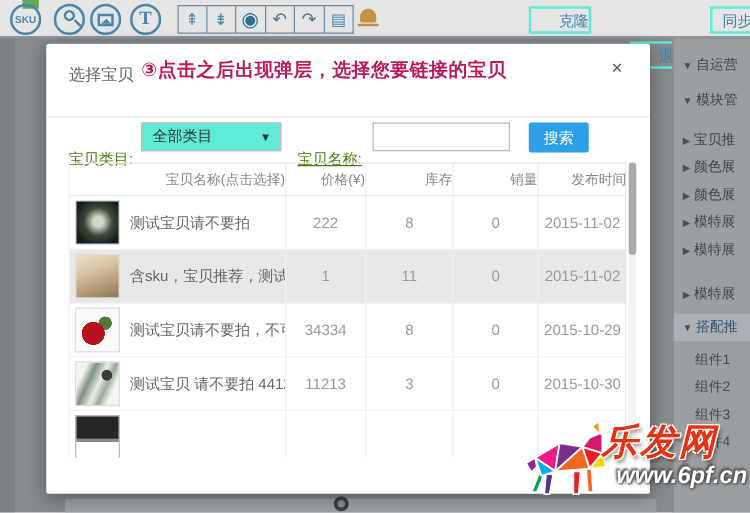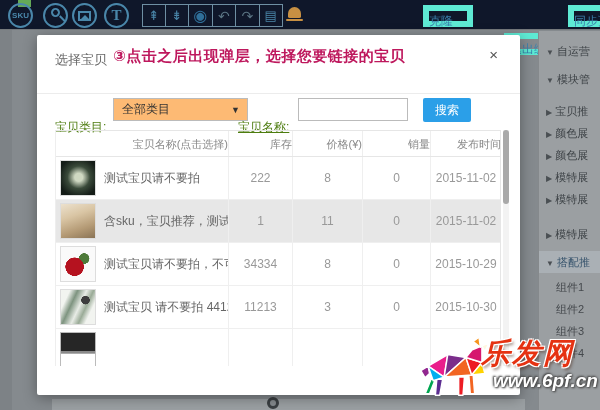--- a/index.html
+++ b/index.html
@@ -1,60 +1,60 @@
 <!DOCTYPE html>
 <html><head>
 <meta charset="utf-8">
 <style>
   * { margin:0; padding:0; box-sizing:border-box; }
   html,body { width:600px; height:410px; overflow:hidden; font-family:"Liberation Sans","DejaVu Sans",sans-serif; }
   body { position:relative; background:#858a8e; }
 
   
   .left-strip { position:absolute; left:0; top:0; width:12px; height:410px; background:#7d8286; }
-  .toolbar { position:absolute; left:0; top:0; width:600px; height:30px; background:#0f172a; border-bottom:1px solid #75797c; z-index:1; }
+  .toolbar { position:absolute; left:0; top:0; width:600px; height:30px; background:#e5e5e5; border-bottom:1px solid #75797c; z-index:1; }
   .green-tag { position:absolute; left:18px; top:0; width:13px; height:7px; background:#64a957; }
   .circ-btn { position:absolute; top:3px; width:25px; height:25px; border:2px solid #4a87aa; border-radius:50%; color:#4a87aa; display:flex; align-items:center; justify-content:center; font-weight:bold; }
   .circ-sku { left:8px; font-size:8px; }
   .circ-key { left:43px; }
   .circ-img { left:72px; }
   .circ-txt { left:104px; font-family:"Liberation Serif",serif; font-size:15px; }
   .key-shape { width:9px; height:9px; border:2px solid #4a87aa; border-radius:50%; position:relative; transform:rotate(-45deg); top:-3px; }
   .key-shape::after { content:''; position:absolute; left:2px; top:8px; width:2px; height:8px; background:#4a87aa; }
   .pic-shape { width:13px; height:10px; border:2px solid #4a87aa; position:relative; overflow:hidden; }
   .pic-shape::after { content:''; position:absolute; left:0; bottom:-1px; width:0; height:0; border-left:5px solid transparent; border-right:5px solid transparent; border-bottom:5px solid #4a87aa; }
   .sq-group { position:absolute; left:142px; top:4px; display:flex; }
   .sq-btn { width:23.5px; height:23px; border:1px solid #6e8fa3; border-left:none; color:#4a87aa; font-size:13px; display:flex; align-items:center; justify-content:center; }
   .sq-btn:first-child { border-left:1px solid #6e8fa3; }
   .sq-btn.globe { color:#2f6f99; font-size:16px; }
   .sq-btn.undo,.sq-btn.redo { color:#5a7483; font-size:14px; }
   .bell { position:absolute; left:288px; top:7px; width:13px; height:11px; background:#c79043; border-radius:7px 7px 2px 2px; }
   .bell::after { content:''; position:absolute; left:-2px; bottom:-3px; width:17px; height:2px; background:#c79043; border-radius:2px; }
-  .top-btn { position:absolute; top:5px; height:22px; border:6px solid #5eead4; color:#3b80ad; font-size:12px; text-align:left; line-height:20px; background:transparent; }
+  .top-btn { position:absolute; top:5px; height:22px; border:2px solid #5eead4; color:#3b80ad; font-size:12px; text-align:right; line-height:20px; background:transparent; }
   .btn-clone { left:423px; width:50px; }
   .btn-exit { left:504px; width:73px;margin-top:28px; }
   .btn-sync { left:568px; width:60px; }
 
   
   .sidebar { position:absolute; left:538px; top:31px; width:62px; height:379px; background:#9b9fa2; border-left:1px solid #85898c; z-index:1; }
   .side-item { position:absolute; left:7px; width:60px; height:16px; font-size:11px; color:#3e4347; white-space:nowrap; overflow:hidden; }
   .side-item .tri { font-size:8px; margin-right:3px; color:#4a4f53; }
   .side-item.child { left:17px; color:#45494d; }
   .side-item.active { left:0; padding-left:7px; width:62px; height:22px; line-height:22px; background:#aab0b5; color:#35526b; }
 
   
   .modal { position:absolute; left:37px; top:35px; width:483px; height:360px; background:#fff; border-radius:2px; box-shadow:0 3px 14px rgba(0,0,0,.35); z-index:5;padding-left:40px; }
   .m-title { position:absolute; left:18px; top:16px; font-size:13px; color:#666; }
   .m-annot { position:absolute; left:76px; top:12px; font-size:15px; font-weight:bold; color:#be185d; letter-spacing:.5px; }
   .m-close { position:absolute; right:22px; top:12px; font-size:15px; color:#555; cursor:pointer; line-height:1; }
   .m-divider { position:absolute; left:0; top:58px; width:483px; height:1px; background:#ececec; }
   .f-label { position:absolute; top:84px; font-size:12px; color:#4d7c0f; }
   .f-cat-label { left:18px; }
   .f-name-label { left:201px;text-decoration:underline; }
-  .f-select { position:absolute; left:76px; top:63px; width:135px; height:23px; border:1px solid #bbb; background:#fdba74; font-size:12px; color:#333; line-height:21px; padding-left:8px; }
+  .f-select { position:absolute; left:76px; top:63px; width:112px; height:23px; border:1px solid #bbb; background:#5eead4; font-size:12px; color:#333; line-height:21px; padding-left:8px; }
   .f-select .arrow { position:absolute; right:7px; top:1px; font-size:9px; color:#333; }
   .f-input { position:absolute; left:261px; top:63px; width:110px; height:23px; border:1px solid #bbb; background:#fff; font-size:12px; padding:0 5px; }
   .f-search { position:absolute; left:386px; top:63px; width:48px; height:24px; background:#2b9fe8; border:none; border-radius:2px; color:#fff; font-size:12px; }
 
   
   .tbl { position:absolute; left:18px; top:95px; width:446px; height:236px; border-top:1px solid #e6e6e6; border-left:1px solid #eee; border-right:1px solid #e6e6e6; overflow:hidden; }
   .t-head { display:grid; grid-template-columns:173px 64px 70px 68px 71px; height:26px; border-bottom:1px solid #e6e6e6; }
   .t-head span { font-size:11px; color:#888; text-align:right; line-height:26px; border-right:1px solid #eee; overflow:hidden; white-space:nowrap; }
   .t-row { display:grid; grid-template-columns:173px 64px 70px 68px 71px; height:43px; border-bottom:1px solid #efefef; background:#fff; }
   .t-row.selected { background:#e7e7e7; }
@@ -153,22 +153,22 @@
     <span>全部类目</span>
     <span class="arrow">▼</span>
   </div>
   <div class="f-label f-name-label">宝贝名称:</div>
   <input class="f-input" value="" style="">
   <button class="f-search">搜索</button>
 
   <div class="tbl">
     <div class="t-head">
       <span>宝贝名称(点击选择)</span>
+      <span>价格(¥)</span>
       <span>库存</span>
-      <span>价格(¥)</span>
       <span>销量</span>
       <span>发布时间</span>
     </div>
 
     <div class="t-row">
       <div class="t-namecell">
           <div class="t-thumb" data-thumb="girl-dark"></div>
           <span class="t-name">测试宝贝请不要拍</span>
         </div>
       <div class="t-cell">222</div>

